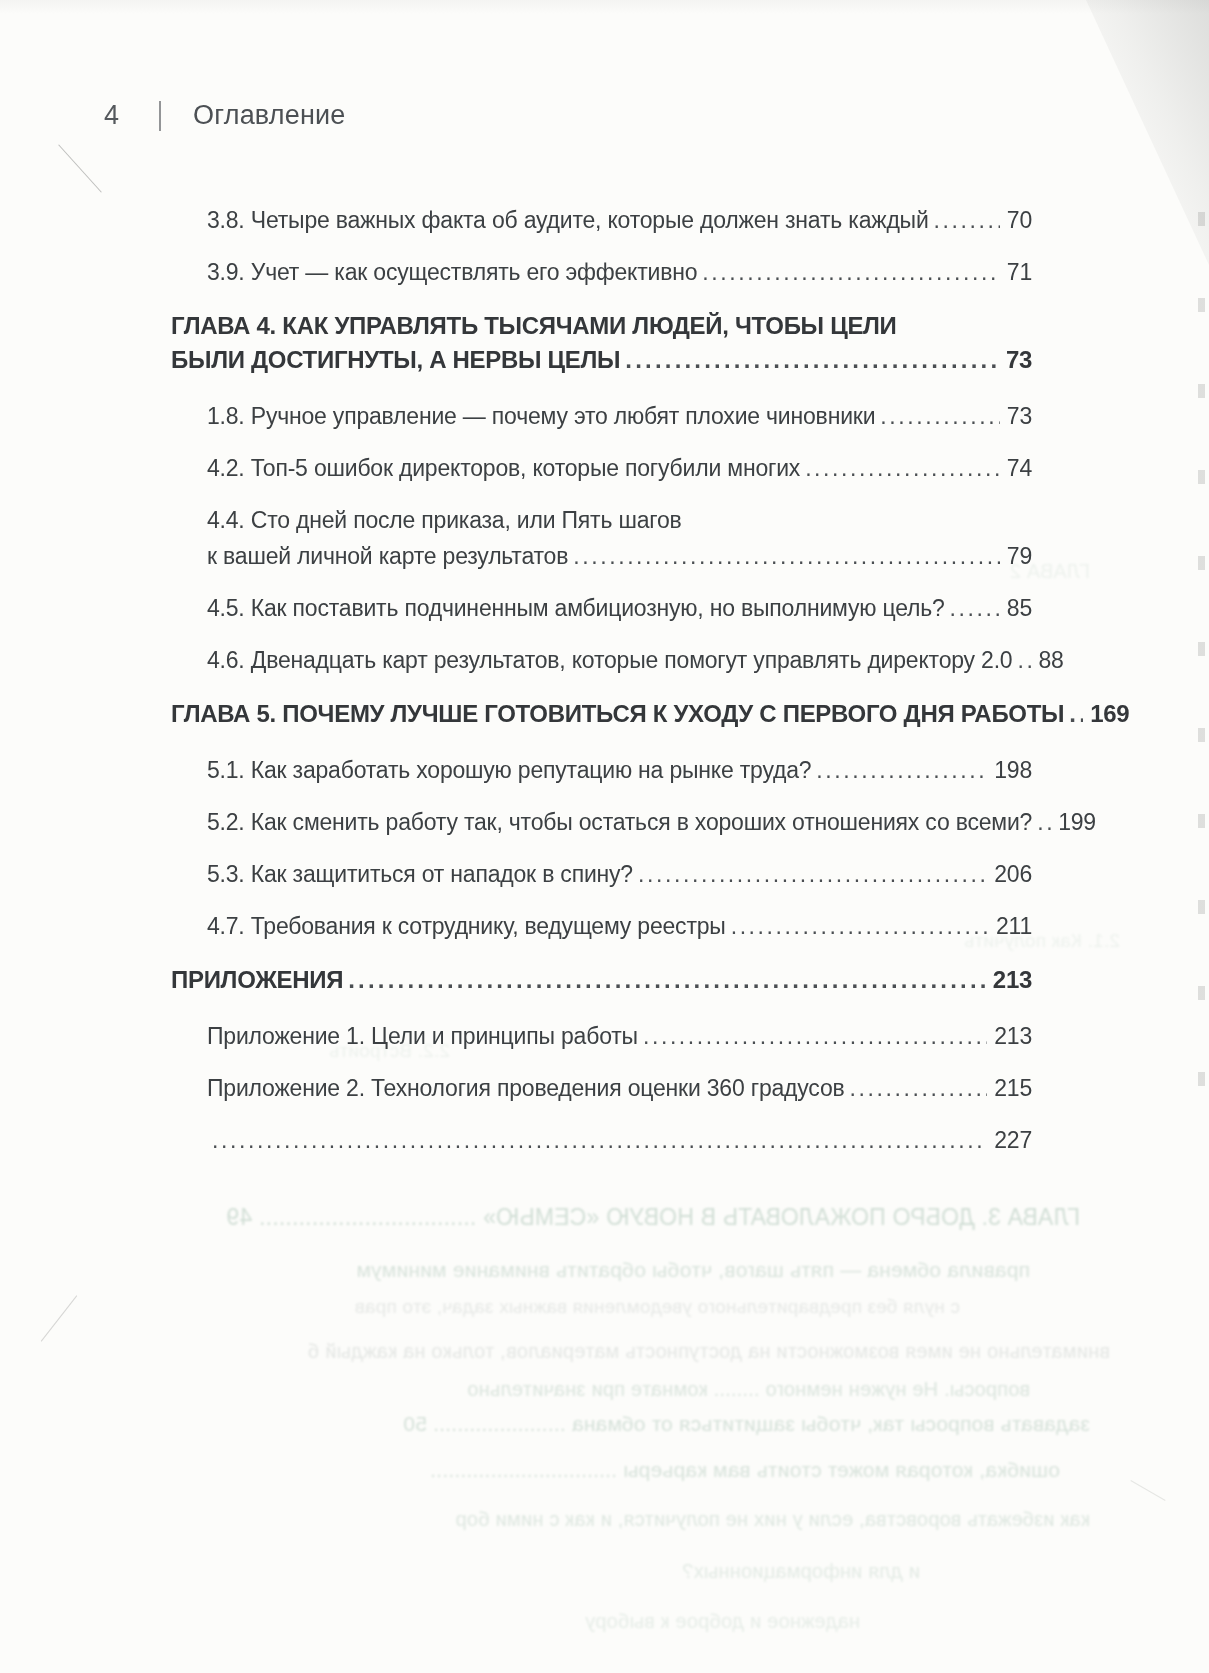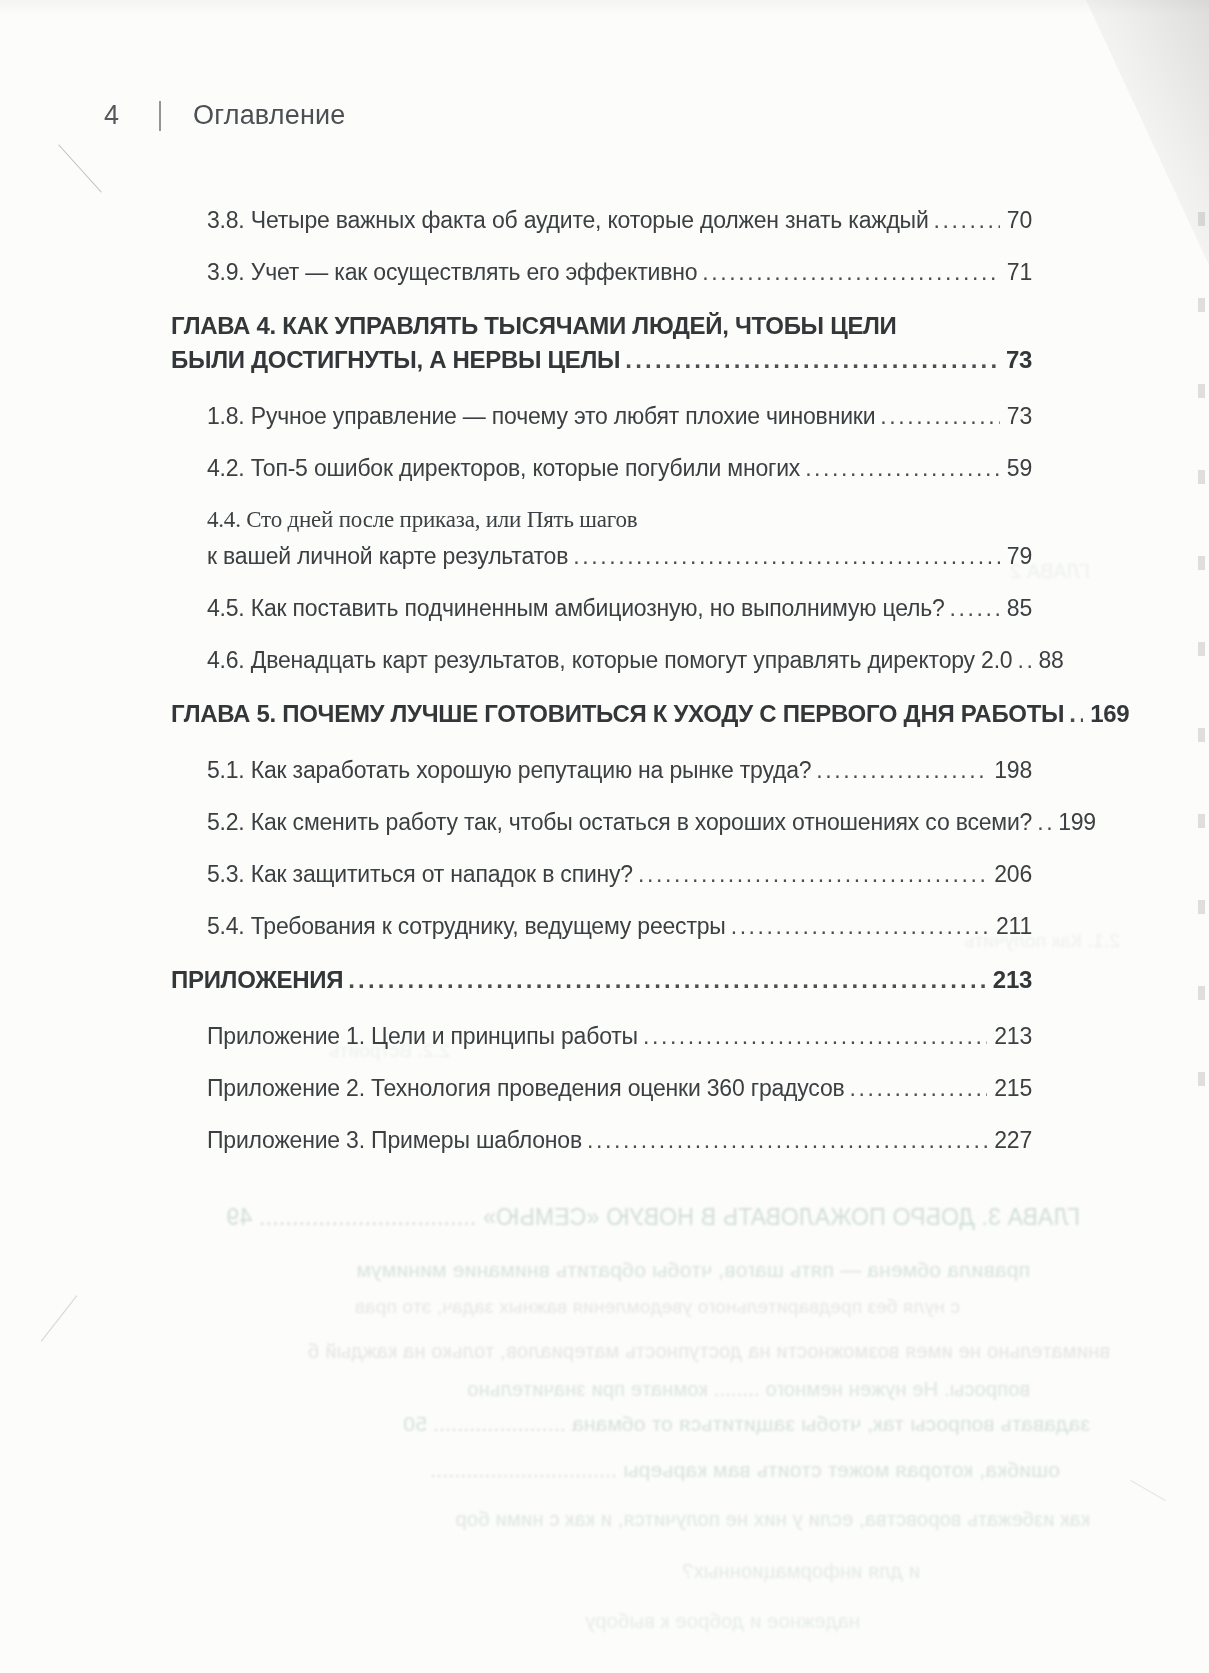--- a/index.html
+++ b/index.html
@@ -25,21 +25,21 @@
   .hdr{position:absolute;top:100px;left:104px;display:flex;align-items:center;gap:0;}
   .hdr .num{font-size:27px;color:#55595d;}
   .hdr .sep{width:2px;height:30px;margin:0 32px 0 40px;background:rgba(90,94,98,0.65);}
   .hdr .ttl{font-size:27px;color:#4c5054;letter-spacing:.2px;}
 
   
   .toc{position:absolute;left:155px;top:190px;width:893px;}
   .entry{margin:16px;}
   .entry .row{display:flex;align-items:baseline;line-height:28px;}
   .entry.item,.entry.item2{padding-left:36px;font-size:23px;margin-bottom:24px;letter-spacing:-0.2px;}
-  .entry.item2 .row.first{margin-bottom:8px;font-family:Liberation Serif, serif;}
+  .entry.item2 .row.first{margin-bottom:8px;}
   .entry.chapter,.entry.chapter2{font-weight:700;font-size:24px;color:#34373a;
     letter-spacing:-0.3px;margin-top:26px;margin-bottom:28px;}
   .entry.chapter2 .row.first{margin-bottom:6px;}
   .label{white-space:nowrap;}
   .leader{flex:1;overflow:hidden;white-space:nowrap;margin:0 5px;min-width:14px;color:#4a4e52;}
   .leader::after{content:"....................................................................................................................................................";letter-spacing:2.6px;}
   .entry.chapter .leader::after,.entry.chapter2 .leader::after{letter-spacing:3.2px;font-weight:700;}
   .pg{white-space:nowrap;padding-left:2px;}
 
   
@@ -110,21 +110,21 @@
         <div class="row">
           <span class="label">1.8. Ручное управление — почему это любят плохие чиновники</span>
           <span class="leader"></span>
           <span class="pg">73</span>
         </div>
       </div>
       <div class="entry item">
         <div class="row">
           <span class="label">4.2. Топ-5 ошибок директоров, которые погубили многих</span>
           <span class="leader"></span>
-          <span class="pg">59</span>
+          <span class="pg">74</span>
         </div>
       </div>
       <div class="entry item2">
         <div class="row first">
           <span class="label">4.4. Сто дней после приказа, или Пять шагов</span>
         </div>
         <div class="row">
           <span class="label">к вашей личной карте результатов</span>
           <span class="leader"></span>
           <span class="pg">79</span>
@@ -167,21 +167,21 @@
       </div>
       <div class="entry item">
         <div class="row">
           <span class="label">5.3. Как защититься от нападок в спину?</span>
           <span class="leader"></span>
           <span class="pg">206</span>
         </div>
       </div>
       <div class="entry item">
         <div class="row">
-          <span class="label">5.4. Требования к сотруднику, ведущему реестры</span>
+          <span class="label">4.7. Требования к сотруднику, ведущему реестры</span>
           <span class="leader"></span>
           <span class="pg">211</span>
         </div>
       </div>
       <div class="entry chapter">
         <div class="row">
           <span class="label">ПРИЛОЖЕНИЯ</span>
           <span class="leader"></span>
           <span class="pg">213</span>
         </div>
@@ -195,19 +195,18 @@
       </div>
       <div class="entry item">
         <div class="row">
           <span class="label">Приложение 2. Технология проведения оценки 360 градусов</span>
           <span class="leader"></span>
           <span class="pg">215</span>
         </div>
       </div>
       <div class="entry item">
         <div class="row">
-          <span class="label">Приложение 3. Примеры шаблонов</span>
           <span class="leader"></span>
           <span class="pg">227</span>
         </div>
       </div>
     </div>
 </div>
 
 </body></html>

